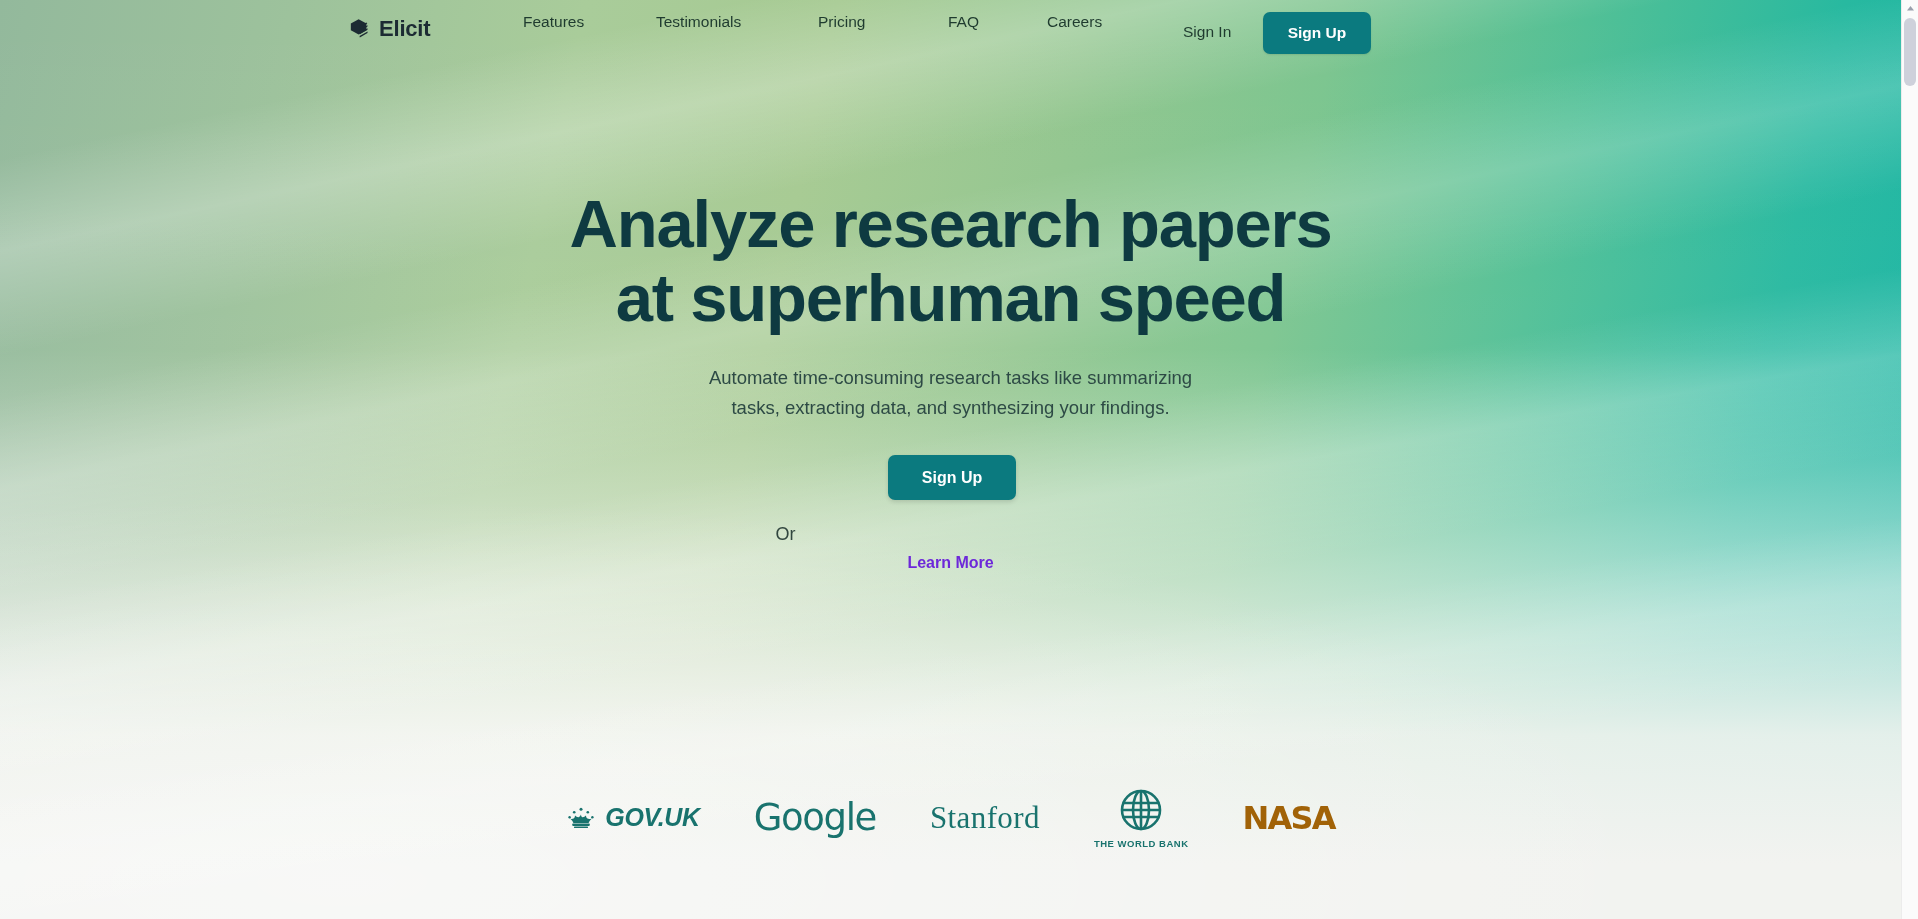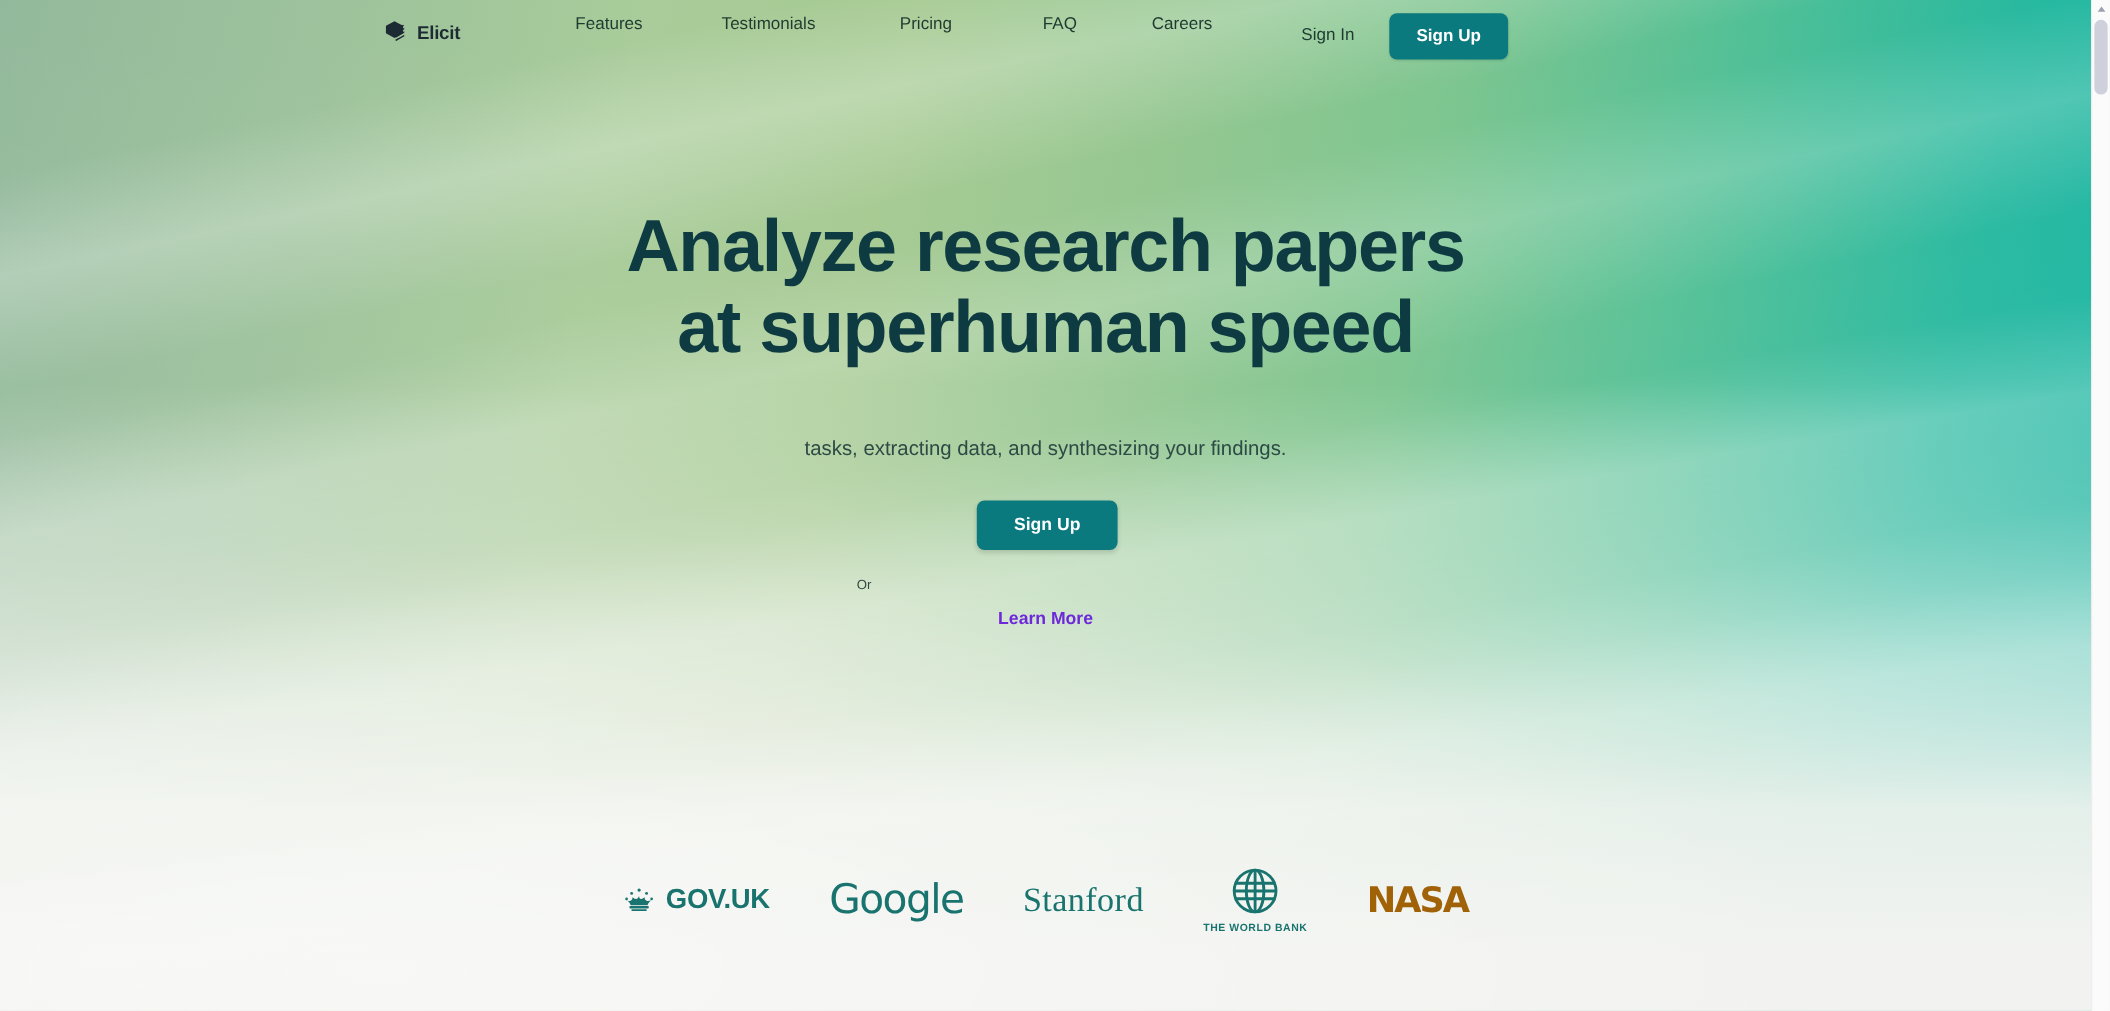--- a/index.html
+++ b/index.html
@@ -60,21 +60,21 @@
     display: flex; align-items: center;
     z-index: 5;
   }
   .brand {
     position: absolute; left: 348px; top: 18px;
     display: flex; align-items: center; gap: 9px;
     cursor: pointer;
   }
   .brand-mark { width: 22px; height: 22px; display: block; }
   .brand-name {
-    font-size: 17px; font-weight: 700; color: #1c2b33;
+    font-size: 22px; font-weight: 700; color: #1c2b33;
     letter-spacing: -0.2px; line-height: 1;
   }
 
   .nav { position: absolute; left: 523px; top: 22px; display: flex; align-items: center; }
   .nav-link {
     font-size: 15.5px; color: #1f3b2f; text-decoration: none;
     white-space: nowrap; cursor: pointer; line-height: 20px;
   }
   .nav-link:nth-child(1) { position: absolute; left: 0; }
   .nav-link:nth-child(2) { position: absolute; left: 133px; }
@@ -118,21 +118,21 @@
     width: 128px; height: 45px;
     background: #0b7a7f; color: #ffffff;
     border: none; border-radius: 7px;
     font-family: "Liberation Sans", sans-serif;
     font-size: 16px; font-weight: 700;
     cursor: pointer;
     box-shadow: 0 2px 4px rgba(0,0,0,0.13);
   }
   #or-text {
     position: absolute; top: 524px; left: 0; width: 1571px;
-    font-size: 12px; color: #31463f;
+    font-size: 18px; color: #31463f;
   }
   #learn-more-link {
     position: absolute; top: 554px; left: 0; width: 1901px;
     font-size: 16px; font-weight: 700; color: #6d28d9;
     text-decoration: none; cursor: pointer;
   }
 
   
   #trusted-pill {
     position: absolute; top: 711px; left: 50%;
@@ -150,21 +150,21 @@
   #logo-row {
     position: absolute; top: 786px; left: 0; width: 1901px;
     display: flex; align-items: center; justify-content: center;
     gap: 54px;
   }
   .logo-item {
     display: flex; align-items: center; justify-content: center;
     color: #19736e;
   }
   
-  .govuk { gap: 9px; }
+  .govuk { gap: 9px; font-style: italic; }
   .govuk-text {
     font-size: 25px; font-weight: 700; letter-spacing: -0.3px;
     font-family: "Liberation Sans", sans-serif; color: #19736e;
   }
   
   .google-text {
     font-family: "DejaVu Sans", sans-serif;
     font-size: 37px; letter-spacing: -1.4px; color: #19736e;
   }
   
@@ -237,21 +237,21 @@
   </div>
 
   <div id="hero">
 
     <h1 id="hero-title">
       <span>Analyze research papers</span><br>
       <span>at superhuman speed</span>
     </h1>
 
     <p id="hero-sub">
-      <br>
+      <span>Automate time-consuming research tasks like summarizing</span><br>
       <span>tasks, extracting data, and synthesizing your findings.</span>
     </p>
 
     <button id="signup-hero-btn">Sign Up</button>
 
     <div id="or-text">Or</div>
 
     <a id="learn-more-link">Learn More</a>
   </div>
 

